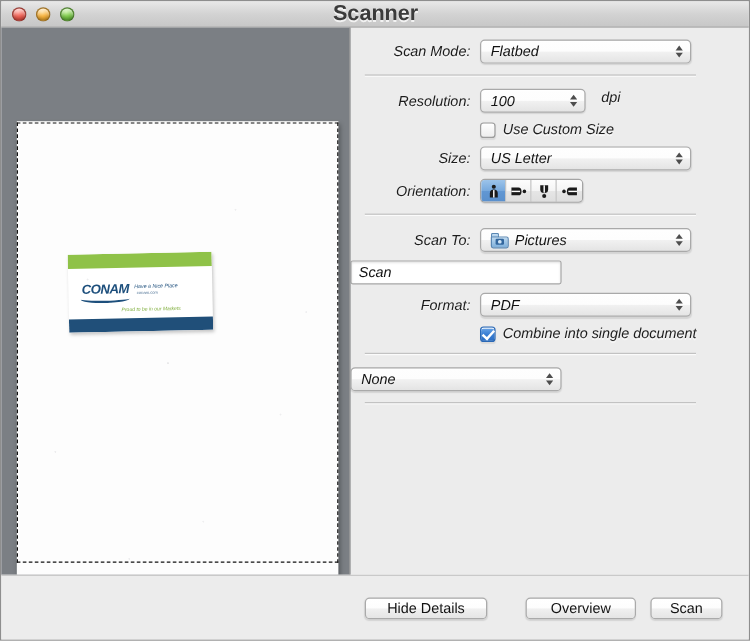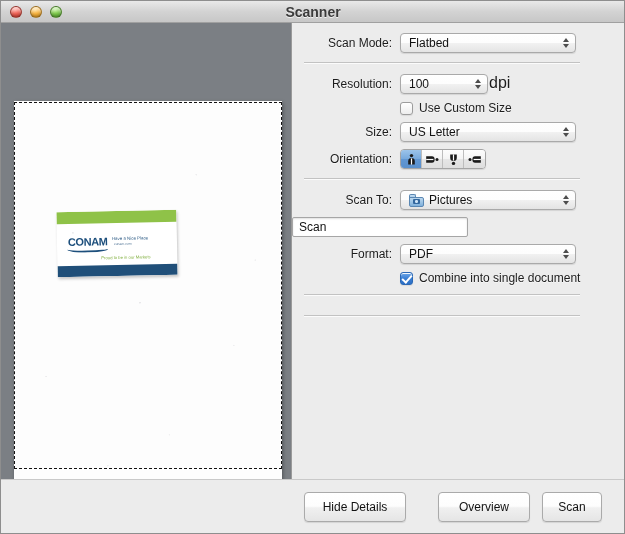--- a/index.html
+++ b/index.html
@@ -32,27 +32,27 @@
     width:12px; height:12px; border-radius:50%;
     border:1px solid rgba(0,0,0,.32);
     box-shadow:inset 0 5px 4px -3px rgba(255,255,255,.85),
                inset 0 -2px 3px -1px rgba(0,0,0,.28);
   }
   .light.red    { background:radial-gradient(circle at 42% 28%, #ff9a91 0%, #ee6256 42%, #c4362d 100%); }
   .light.yellow { background:radial-gradient(circle at 42% 28%, #ffd98a 0%, #f7b33f 42%, #cc8a17 100%); }
   .light.green  { background:radial-gradient(circle at 42% 28%, #b9ec8d 0%, #7dc94b 42%, #4f9b2b 100%); }
   #window-title {
     position:absolute; left:1px; right:0; text-align:center;
-    font-size:14px; color:#3b3b3b; font-weight:bold;
+    font-size:18px; color:#3b3b3b; font-weight:bold;
     text-shadow:0 1px 0 rgba(255,255,255,.75);
     pointer-events:none;
   }
 
   
-  #content { flex:1; display:flex; min-height:0; }
+  #content { flex:1; display:flex; min-height:0;font-style:italic; }
 
   
   #preview-pane {
     width:291px; flex:0 0 291px;
     background:#7b7f84;
     border-right:1px solid #9a9a9a;
     position:relative;
     overflow:hidden;
   }
   #scan-page {
@@ -237,21 +237,21 @@
   }
   .folder-icon .cam {
     position:absolute; left:4px; bottom:2.5px; width:7px; height:5px;
     background:#33679e; border-radius:1px;
   }
   .folder-icon .cam::after{
     content:""; position:absolute; left:2.2px; top:1.2px; width:2.6px; height:2.6px;
     border-radius:50%; background:#cfe4f6;
   }
 
-  .dpi-label { margin-left:1px; font-size:16px; color:#1c1c1c; text-shadow:0 1px 0 rgba(255,255,255,.6); }
+  .dpi-label { margin-left:13px; font-size:12px; color:#1c1c1c; text-shadow:0 1px 0 rgba(255,255,255,.6); }
 
   .separator {
     height:1px; margin:9px 22px 11px 12px;
     background:#c2c2c2;
     box-shadow:0 1px 0 rgba(255,255,255,.8);
   }
 
   
   #bottom-bar {
     flex:0 0 54px; height:54px;
@@ -260,21 +260,21 @@
     display:flex; align-items:center;
     position:relative;
   }
   #bottom-bar .spacer-left { width:291px; flex:0 0 291px; }
   #btn-group {
     flex:1; display:flex; align-items:center;
     padding:0 22px 0 12px; gap:0;
     position:relative;
   }
   .pushbutton {
-    height:30px;
+    height:18px;
     background:linear-gradient(to bottom,#ffffff 0%,#fdfdfd 47%,#f0f0f0 53%,#e5e5e5 100%);
     border:1px solid #aaaaaa; border-radius:4px;
     box-shadow:0 1px 1px rgba(0,0,0,.10), inset 0 1px 0 rgba(255,255,255,.95);
     display:flex; align-items:center; justify-content:center;
     font-size:12px; color:#121212;
     padding:0 12px;
     cursor:default; white-space:nowrap;
   }
   #hide-details-button { min-width:102px; }
   #overview-button { min-width:92px; margin-left:auto; }
@@ -459,20 +459,29 @@
             <label class="checkrow">
               <span class="checkbox checked"></span>
               <span class="check-label">Combine into single document</span>
             </label>
           </div>
         </div>
 
         <div class="separator"></div>
 
         <div class="row">
+          <div class="row-control">
+            <div class="popup wide">
+              <span>None</span>
+              <span class="arrows">
+                  <i class="up"></i>
+                  <i class="down"></i>
+                </span>
+            </div>
+          </div>
         </div>
 
         <div class="separator"></div>
 
       </div>
     </div>
   </div>
 
   <div id="bottom-bar">
     <div class="spacer-left"></div>

